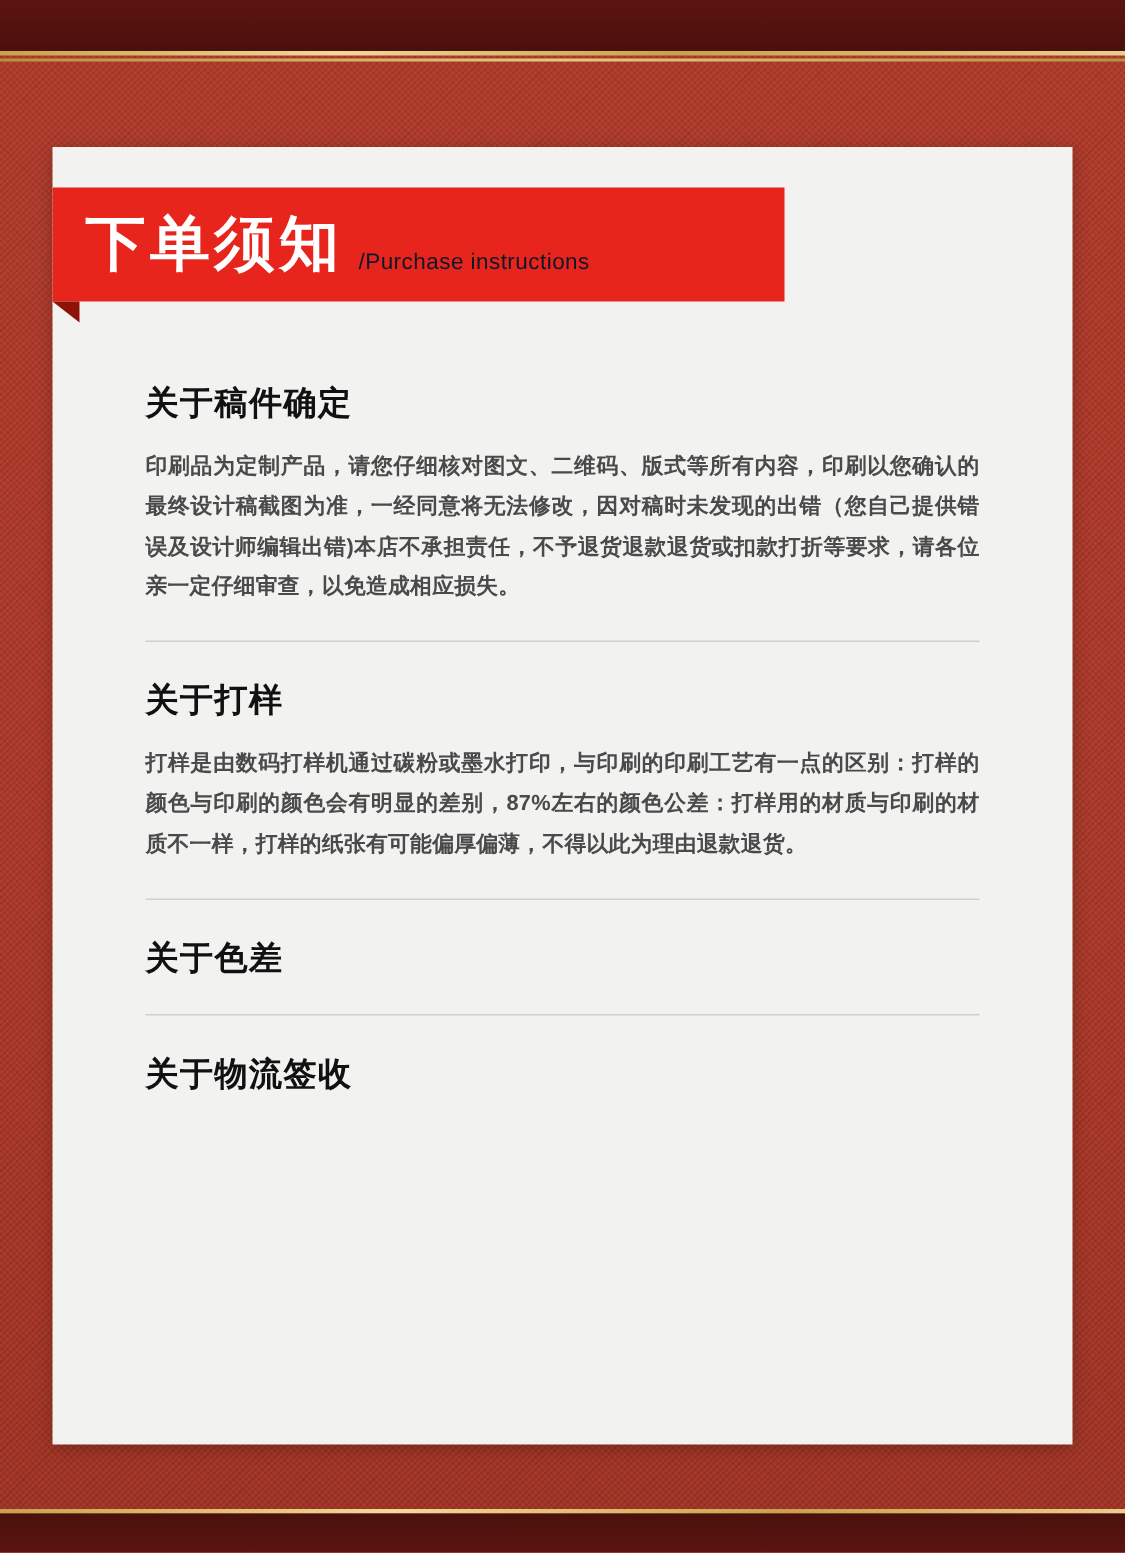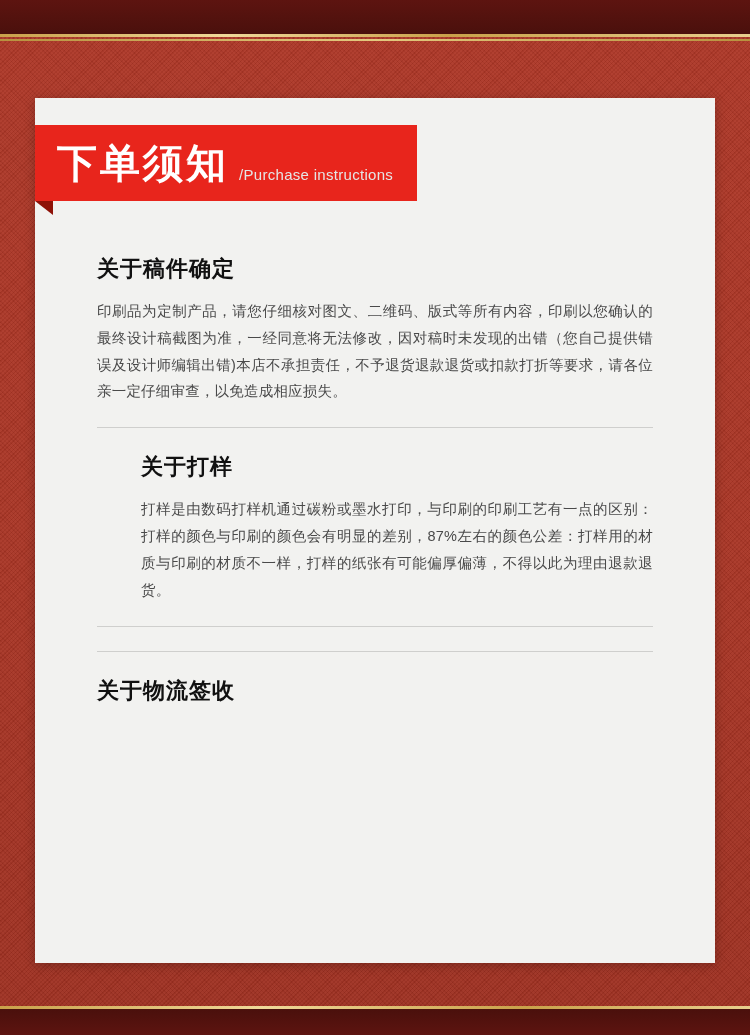--- a/index.html
+++ b/index.html
@@ -66,21 +66,21 @@
     height: 865px;
     background: #f2f2f0;
     box-shadow: 0 2px 10px rgba(0,0,0,0.25);
   }
 
   
   .banner {
     position: absolute;
     left: 0px;
     top: 27px;
-    width: 382px;
+    width: 488px;
     height: 76px;
     background: #e8251c;
     display: flex;
     align-items: center;
   }
   .banner-shadow {
     position: absolute;
     left: 0px;
     top: 103px;
     width: 0;
@@ -90,21 +90,21 @@
   }
   .banner-title {
     color: #ffffff;
     font-size: 40px;
     font-weight: bold;
     letter-spacing: 3px;
     margin-left: 22px;
     line-height: 1;
   }
   .banner-sub {
-    color: #e5e5e5;
+    color: #0f172a;
     font-size: 15px;
     margin-left: 10px;
     padding-bottom: 2px;
     align-self: flex-end;
     margin-bottom: 16px;
     letter-spacing: 0.3px;
   }
 
   .content {
     position: absolute;
@@ -122,27 +122,28 @@
     margin: 0 0 14px 0;
     letter-spacing: 1px;
   }
   .section-body {
     font-size: 14.5px;
     line-height: 1.85;
     color: #4a4a4a;
     margin: 0;
     text-align: justify;
     letter-spacing: 0.2px;
+    font-weight: bold;
   }
   .divider {
     border: none;
     border-top: 1px solid #cfcfcd;
     margin: 22px 0 24px 0;
   }
-  .sec-2 { margin-top: 0; margin-left: 44px; }
+  .sec-2 { margin-top: 0; }
 </style>
 </head>
 <body>
 
 <div class="page">
 
   <div class="top-band"></div>
   <div class="top-gold-1"></div>
   <div class="top-gold-2"></div>
 
@@ -164,20 +165,21 @@
       <hr class="divider">
 
       <div class="section sec-2">
         <h2 class="section-title">关于打样</h2>
         <p class="section-body">打样是由数码打样机通过碳粉或墨水打印，与印刷的印刷工艺有一点的区别：打样的颜色与印刷的颜色会有明显的差别，87%左右的颜色公差：打样用的材质与印刷的材质不一样，打样的纸张有可能偏厚偏薄，不得以此为理由退款退货。</p>
       </div>
 
       <hr class="divider">
 
       <div class="section">
+        <h2 class="section-title">关于色差</h2>
       </div>
 
       <hr class="divider">
 
       <div class="section">
         <h2 class="section-title">关于物流签收</h2>
       </div>
 
     </div>
   </div>

